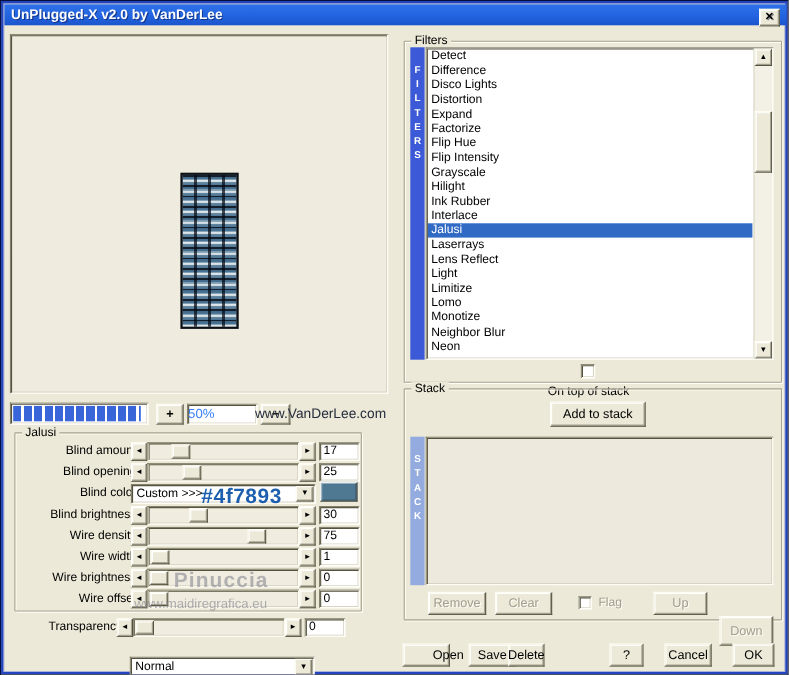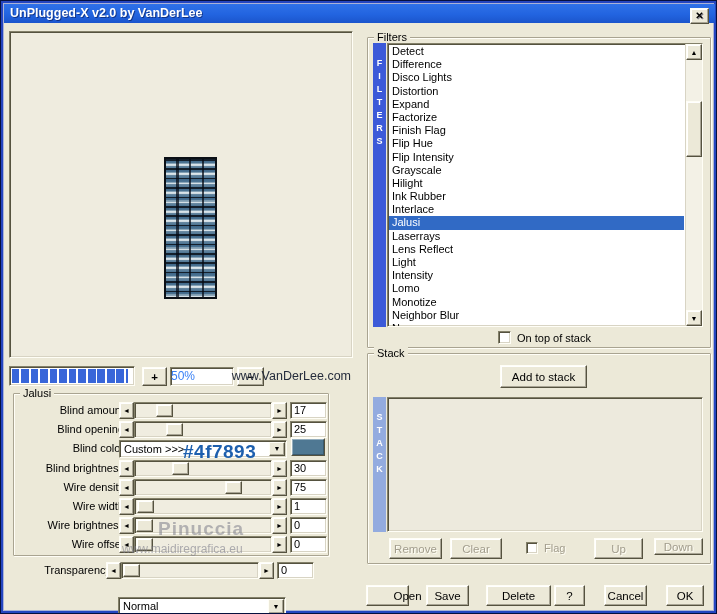--- a/index.html
+++ b/index.html
@@ -276,44 +276,43 @@
       <div>S</div>
     </div>
   <div class="filter-list sunken">
     <div id="filter-items" style="position:absolute;left:1px;top:1px;right:18px;">
         <div class="filter-item">Detect</div>
         <div class="filter-item">Difference</div>
         <div class="filter-item">Disco Lights</div>
         <div class="filter-item">Distortion</div>
         <div class="filter-item">Expand</div>
         <div class="filter-item">Factorize</div>
-        <div class="filter-item">Finish Flag</div>
         <div class="filter-item">Flip Hue</div>
         <div class="filter-item">Flip Intensity</div>
         <div class="filter-item">Grayscale</div>
         <div class="filter-item">Hilight</div>
         <div class="filter-item">Ink Rubber</div>
         <div class="filter-item">Interlace</div>
         <div class="filter-item selected" style="background: rgb(49, 106, 197);">Jalusi</div>
         <div class="filter-item">Laserrays</div>
         <div class="filter-item">Lens Reflect</div>
         <div class="filter-item">Light</div>
-        <div class="filter-item">Intensity</div>
+        <div class="filter-item">Limitize</div>
         <div class="filter-item">Lomo</div>
         <div class="filter-item">Monotize</div>
         <div class="filter-item">Neighbor Blur</div>
         <div class="filter-item">Neon</div>
       </div>
     <div class="scrollbar">
       <div class="scroll-btn raised" style="top:0;">▲</div>
       <div class="scroll-thumb raised"></div>
       <div class="scroll-btn raised" style="bottom:0;">▼</div>
     </div>
   </div>
-  <div class="check-row" style="left:497px;top:330px;">
+  <div class="check-row" style="left:497px;top:330px;flex-direction:column;">
     <span class="checkbox"></span>
     <span>On top of stack</span>
   </div>
 
   <div class="groupbox" style="left:366px;top:352px;width:344px;height:211px;">
     <span class="grouplabel">Stack</span>
   </div>
   <div class="btn" style="left:499px;top:364px;width:87px;height:23px;">Add to stack</div>
   <div class="side-bar" id="stack-bar" style="left: 372px; top: 396px; height: 135px; background: rgb(147, 171, 223);">
       <div>S</div>
@@ -324,23 +323,23 @@
     </div>
   <div class="stack-list sunken"></div>
 
   <div class="btn disabled" style="left:388px;top:537px;width:53px;height:21px;">Remove</div>
   <div class="btn disabled" style="left:449px;top:537px;width:52px;height:21px;">Clear</div>
   <div class="check-row disabled" style="left:525px;top:541px;">
     <span class="checkbox" style="width:12px;height:12px;"></span>
     <span>Flag</span>
   </div>
   <div class="btn disabled" style="left:593px;top:537px;width:49px;height:21px;">Up</div>
-  <div class="btn disabled" style="left:653px;top:537px;width:49px;height:17px;">Down</div>
+  <div class="btn disabled" style="left:653px;top:559px;width:49px;height:27px;">Down</div>
 
   <div class="btn action-btn" style="left:365px;top:584px;width:43px;padding-left:40px;">Open</div>
   <div class="btn action-btn" style="left:425px;top:584px;width:43px;">Save</div>
-  <div class="btn action-btn" style="left:485px;top:584px;width:65px;">Delete</div>
+  <div class="btn action-btn" style="left:461px;top:584px;width:33px;">Delete</div>
   <div class="btn action-btn" style="left:553px;top:584px;width:31px;">?</div>
   <div class="btn action-btn" style="left:603px;top:584px;width:43px;">Cancel</div>
   <div class="btn action-btn" style="left:665px;top:584px;width:38px;">OK</div>
 
 <div class="swatch" style="background: rgb(79, 120, 147);"></div>
   </div>
 
 </body></html>

